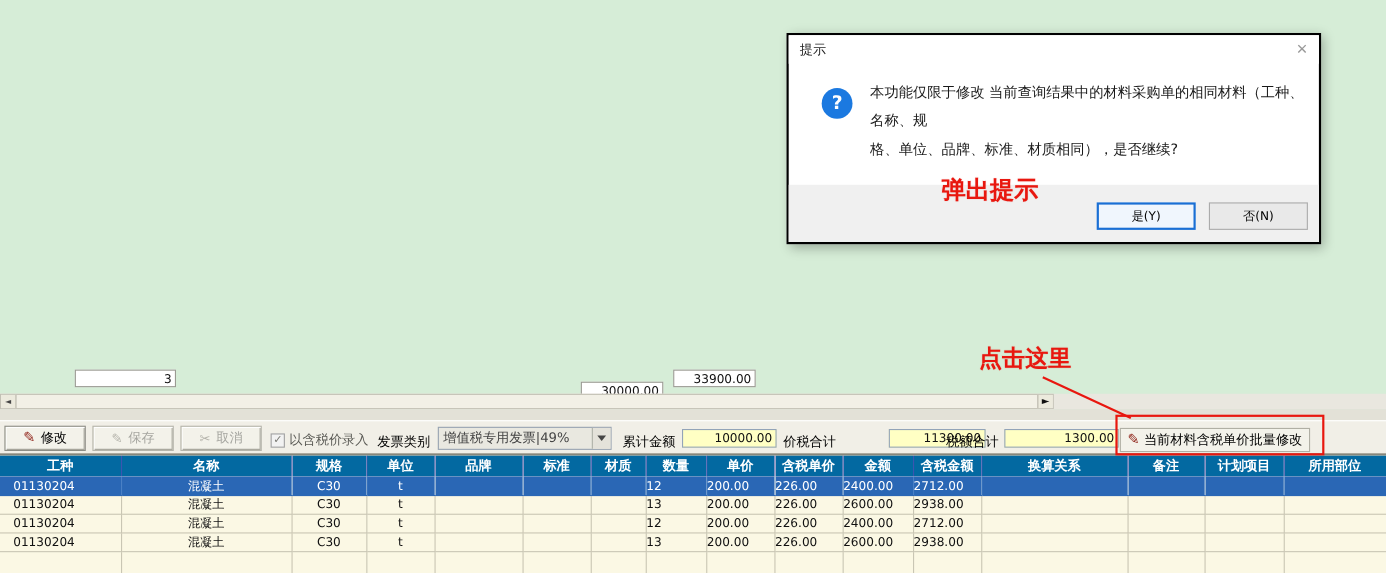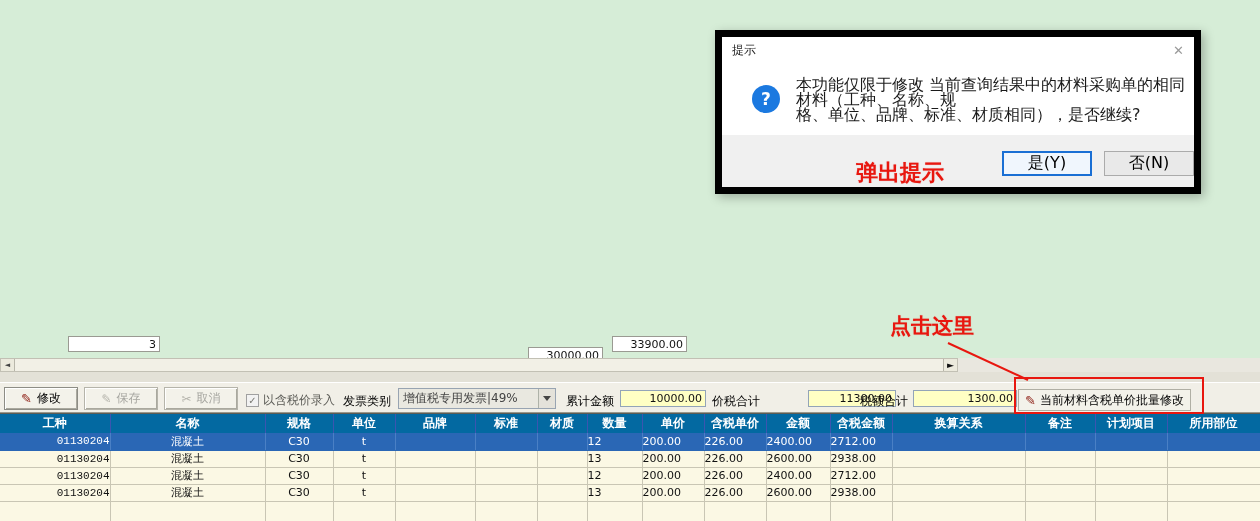--- a/index.html
+++ b/index.html
@@ -9,29 +9,29 @@
   .app { position:absolute; inset:0; }
 
   
   .green-area { position:absolute; left:0; top:0; width:1260px; height:358px; background:#d6edd7; }
   .sum-field { position:absolute; height:16px; background:#ffffff; border:1px solid #9a9a92; font-size:11px; text-align:right; padding:1px 3px 0 0; color:#111; }
   .sum-count { left:68px; top:336px; width:92px; }
   .sum-amount { left:528px; top:336px; width:75px;margin-top:11px; }
   .sum-amount-tax { left:612px; top:336px; width:75px; }
 
   
-  .dialog { position:absolute; left:715px; top:30px; width:486px; height:164px; background:#ffffff; border:7px solid #000000; box-shadow:3px 3px 10px rgba(0,0,0,0.28); z-index:5; }
+  .dialog { position:absolute; left:715px; top:30px; width:486px; height:192px; background:#ffffff; border:2px solid #000000; box-shadow:3px 3px 10px rgba(0,0,0,0.28); z-index:5; }
   .dialog-title { height:26px; display:flex; align-items:center; justify-content:space-between; padding:0 10px; background:#ffffff; }
   .dialog-title-text { font-size:12px; color:#222; }
   .dialog-close { font-size:13px; color:#999; cursor:default; }
   .dialog-body { position:relative; height:86px; }
   .q-icon { position:absolute; left:30px; top:22px; width:28px; height:28px; border-radius:50%; background:#1b79e0; color:#ffffff; font-size:17px; font-weight:bold; display:flex; align-items:center; justify-content:center; }
-  .dialog-msg { position:absolute; left:74px; top:14px; width:398px; font-size:16px; line-height:15px; color:#1a1a1a; white-space:pre-line; }
+  .dialog-msg { position:absolute; left:74px; top:14px; width:398px; font-size:13px; line-height:26px; color:#1a1a1a; white-space:pre-line; }
   .dialog-footer { position:absolute; left:0; bottom:0; width:100%; height:52px; background:#f0f0f0; }
-  .dlg-btn { position:absolute; top:16px; width:90px; height:25px; font-size:16px; font-family:inherit; background:#e9e9e9; border:1px solid #ababab; cursor:default; }
+  .dlg-btn { position:absolute; top:16px; width:90px; height:25px; font-size:11px; font-family:inherit; background:#e9e9e9; border:1px solid #ababab; cursor:default; }
   .dlg-btn.yes { left:280px; background:#f0f6fd; border:2px solid #1a6fd4; }
   .dlg-btn.no { left:382px; }
 
   
   .ann { position:absolute; color:#e8170f; font-weight:bold; z-index:10; text-shadow:0 0 1px rgba(232,23,15,0.4); }
   .popup-hint { left:836px; top:158px; font-size:22px;margin-left:20px; }
   .click-hint { left:890px; top:312px; font-size:21px; }
   .ann-line { position:absolute; left:0; top:0; z-index:10; pointer-events:none; }
   .ann-line line { stroke:#e8170f; stroke-width:2; }
   .highlight-rect { position:absolute; left:1014px; top:377px; width:190px; height:37px; border:2px solid #e8170f; z-index:10; pointer-events:none; }
@@ -70,21 +70,21 @@
   .in-cum { left:620px; width:86px; }
   .in-pricetax { left:766px; width:88px;margin-left:42px; }
   .in-tax { left:913px; width:104px; }
   .tb-batch { position:absolute; left:1018px; top:6px; height:22px; display:flex; align-items:center; gap:4px; padding:0 6px; background:#f3f2ea; border:1px solid #b0afa4; font-size:12px; font-family:inherit; color:#000; cursor:default; }
 
   
   .grid { position:absolute; left:0; top:413px; width:1260px; bottom:0; background:#fbf8e4; border-top:1px solid #5c5c54; overflow:hidden; }
   .grid table { width:1260px; border-collapse:collapse; table-layout:fixed; }
   .grid th { height:19px; background:#0369a1; color:#ffffff; font-size:12px; font-weight:bold; border-right:1px solid #3c55b0; text-align:center; overflow:hidden; white-space:nowrap; }
   .grid td { height:17px; font-size:11px; color:#111; border-right:1px solid #c9c6b4; border-bottom:1px solid #c9c6b4; overflow:hidden; white-space:nowrap; background:#fbf8e4; }
-  .grid td:nth-child(1) { text-align:right; padding-left:12px;font-family:Liberation Mono, monospace; }
+  .grid td:nth-child(1) { text-align:left; padding-left:12px; }
   .grid td:nth-child(2), .grid td:nth-child(3), .grid td:nth-child(4) { text-align:center; }
   .grid td:nth-child(n+8):nth-child(-n+12) { text-align:left; padding-right:5px; }
   .grid tr.selected td { background:#2a67b5; color:#ffffff; border-right-color:#4a80c5; border-bottom-color:#2a67b5; }
   .grid tr.filler td { height:22px; border-bottom:none; }
 </style>
 </head>
 <body>
 
 <div class="app">
 

